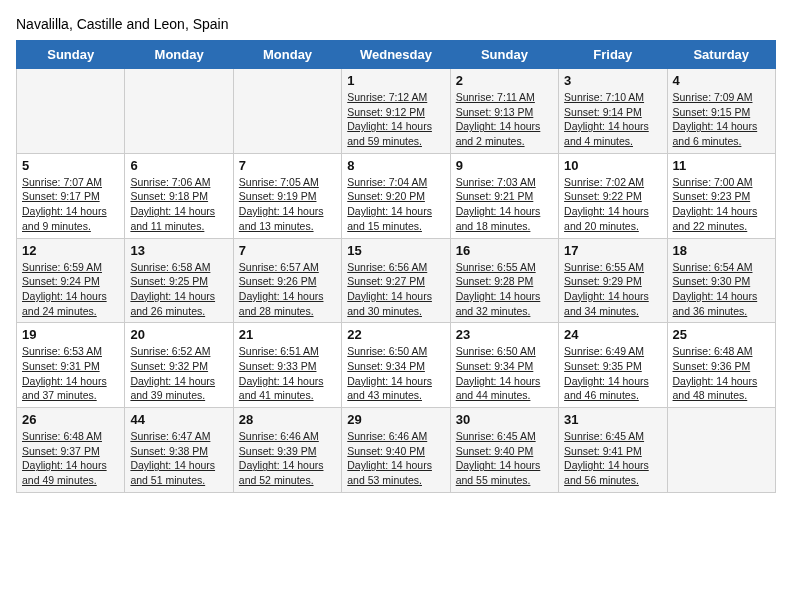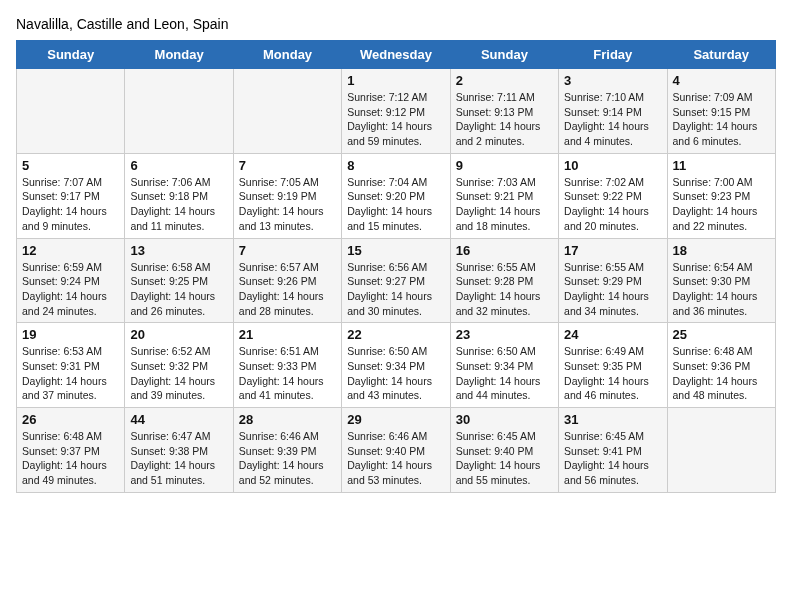--- a/index.html
+++ b/index.html
@@ -71,20 +71,21 @@
     .day-num {
       font-weight: bold;
       font-size: 13px;
       margin-bottom: 2px;
       color: #111;
     }
     .day-info {
       color: #222;
       font-size: 10.5px;
       line-height: 1.4;
+      text-decoration: underline;
     }
     tbody tr:nth-child(odd) {
       background-color: #f5f5f5;
     }
     tbody tr:nth-child(even) {
       background-color: #ffffff;
     }
     td.empty {
       background-color: inherit;
     }

